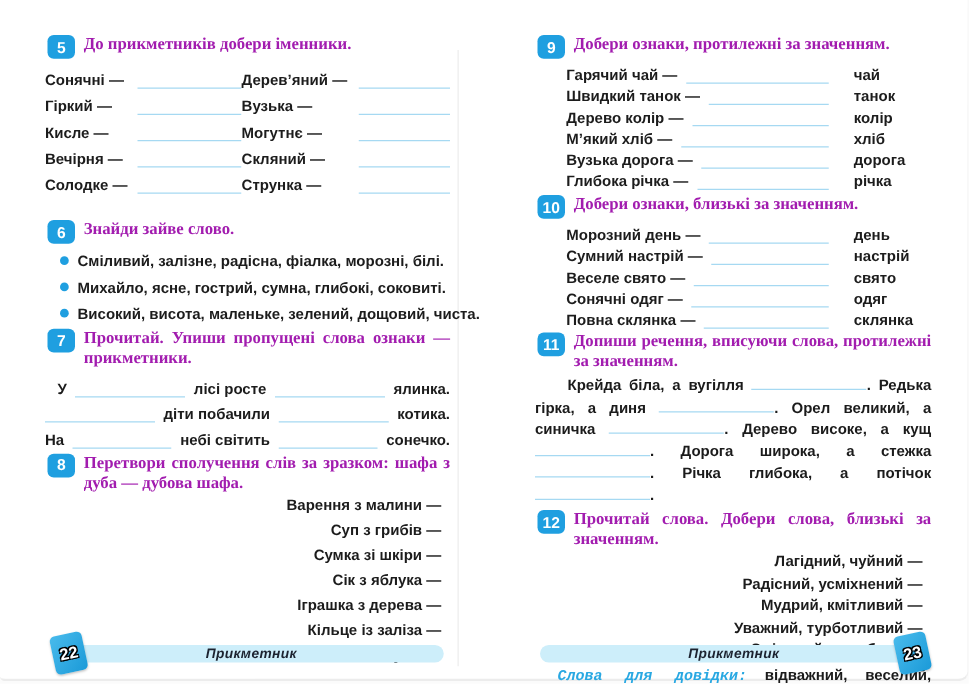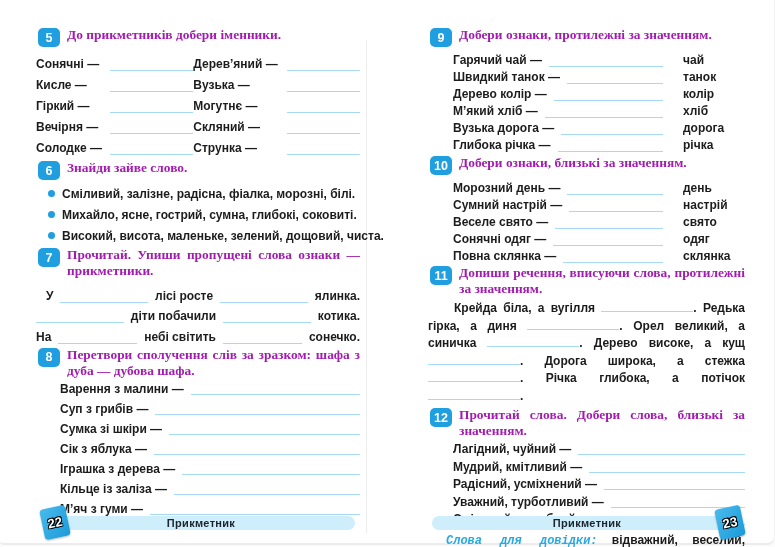--- a/index.html
+++ b/index.html
@@ -40,42 +40,42 @@
     line-height: 1.2; text-align: justify;
   }
 
   
   .ln  { flex: 1; border-bottom: 1.5px solid var(--line, #a6d9f2); height: 13px; }
   .bln { display: inline-block; width: 92px; border-bottom: 1.5px solid var(--line, #a6d9f2); height: 11px; }
 
   .txt, .lbl, .tail { font-size: 12px; font-weight: bold; color: #1c1c1c; }
 
   
-  .g5 { display: grid; grid-template-columns: 1fr 1.06fr; margin-bottom: 5px; }
+  .g5 { display: grid; grid-template-columns: 1fr 1.06fr; margin-bottom: 20px; }
   .g5 .row { display: flex; align-items: flex-end; height: 21px; }
   .g5 .lbl { flex: none; white-space: nowrap; }
   .g5 .c1 .lbl { width: 74px; }
   .g5 .c2 .lbl { width: 94px; }
 
   
   .bullets { margin: 1px 0 1px 12px; }
   .b-row { display: flex; align-items: center; gap: 7px; height: 21px; white-space: nowrap; }
   .dot { flex: none; width: 7px; height: 7px; border-radius: 50%; background: var(--badge, #1f9fe0); }
 
   
   .l7 { display: flex; align-items: flex-end; height: 20.5px; }
   .l7 .ln { margin: 0 7px; }
   .l7 .ln.first { margin-left: 0; margin-right: 7px; }
   .l7 .txt { white-space: nowrap; }
   .l7.ind { margin-left: 10px; }
   .l7blk { margin-bottom: 3px; }
 
   
   .items { margin-left: 24px; }
-  .i-row { display: flex; height: 20px; }
+  .i-row { display: flex; align-items: flex-end; height: 20px; flex-direction: column; }
   .i-row .lbl { margin-right: 7px; white-space: nowrap; }
   .pR .items { margin-left: 25px; }
   .pR .i-row { height: 17.5px; }
 
   
   .r910 { display: flex; align-items: flex-end; height: 17px; margin-left: 25px; }
   .r910 .lbl { margin-right: 7px; white-space: nowrap; }
   .r910 .tail { flex: none; width: 62px; margin-left: 20px; white-space: nowrap; }
 
   
@@ -97,21 +97,21 @@
   
   .bar {
     position: absolute; top: 516px; height: 14px;
     background: var(--bar, #cdeefa);
   }
   .barL { left: 47px;  width: 308px; border-radius: 2px 7px 7px 2px; }
   .barR { left: 432px; width: 310px; border-radius: 7px 2px 2px 7px; }
   .sec {
     display: block; text-align: center;
     font-size: 11px; font-weight: bold; color: #1c2330;
-    line-height: 14px; letter-spacing: 0.3px;
+    line-height: 14px; letter-spacing: 0.3px; font-style: italic;
   }
   .pgbadge {
     position: absolute; top: 507px; width: 26px; height: 31px;
     background: linear-gradient(135deg, #49bbec, #1b9ad8);
     border-radius: 4px; box-shadow: 0 1px 2px rgba(0,0,0,0.25);
     display: flex; align-items: center; justify-content: center;
     color: #fff; font-size: 13px; font-weight: bold;
     text-shadow: -1px -1px 0 #000, 1px -1px 0 #000, -1px 1px 0 #000, 1px 1px 0 #000;
   }
   .pgL { left: 42px;  transform: rotate(-12deg); }
@@ -130,25 +130,25 @@
         <span class="num">5</span>
         <span class="tt">До прикметників добери іменники.</span>
       </div>
       <div class="g5">
         <div class="c1">
           <div class="row">
               <span class="lbl">Сонячні —</span>
               <span class="ln"></span>
             </div>
           <div class="row">
+              <span class="lbl">Гіркий —</span>
+              <span class="ln"></span>
+            </div>
+          <div class="row">
               <span class="lbl">Кисле —</span>
-              <span class="ln"></span>
-            </div>
-          <div class="row">
-              <span class="lbl">Гіркий —</span>
               <span class="ln"></span>
             </div>
           <div class="row">
               <span class="lbl">Вечірня —</span>
               <span class="ln"></span>
             </div>
           <div class="row">
               <span class="lbl">Солодке —</span>
               <span class="ln"></span>
             </div>
@@ -353,25 +353,25 @@
       <div class="exh">
         <span class="num">12</span>
         <span class="tt">Прочитай слова. Добери слова, близькі за значенням.</span>
       </div>
       <div class="items">
         <div class="i-row">
             <span class="lbl">Лагідний, чуйний —</span>
             <span class="ln"></span>
           </div>
         <div class="i-row">
+            <span class="lbl">Радісний, усміхнений —</span>
+            <span class="ln"></span>
+          </div>
+        <div class="i-row">
             <span class="lbl">Мудрий, кмітливий —</span>
-            <span class="ln"></span>
-          </div>
-        <div class="i-row">
-            <span class="lbl">Радісний, усміхнений —</span>
             <span class="ln"></span>
           </div>
         <div class="i-row">
             <span class="lbl">Уважний, турботливий —</span>
             <span class="ln"></span>
           </div>
         <div class="i-row">
             <span class="lbl">Сміливий, хоробрий —</span>
             <span class="ln"></span>
           </div>

